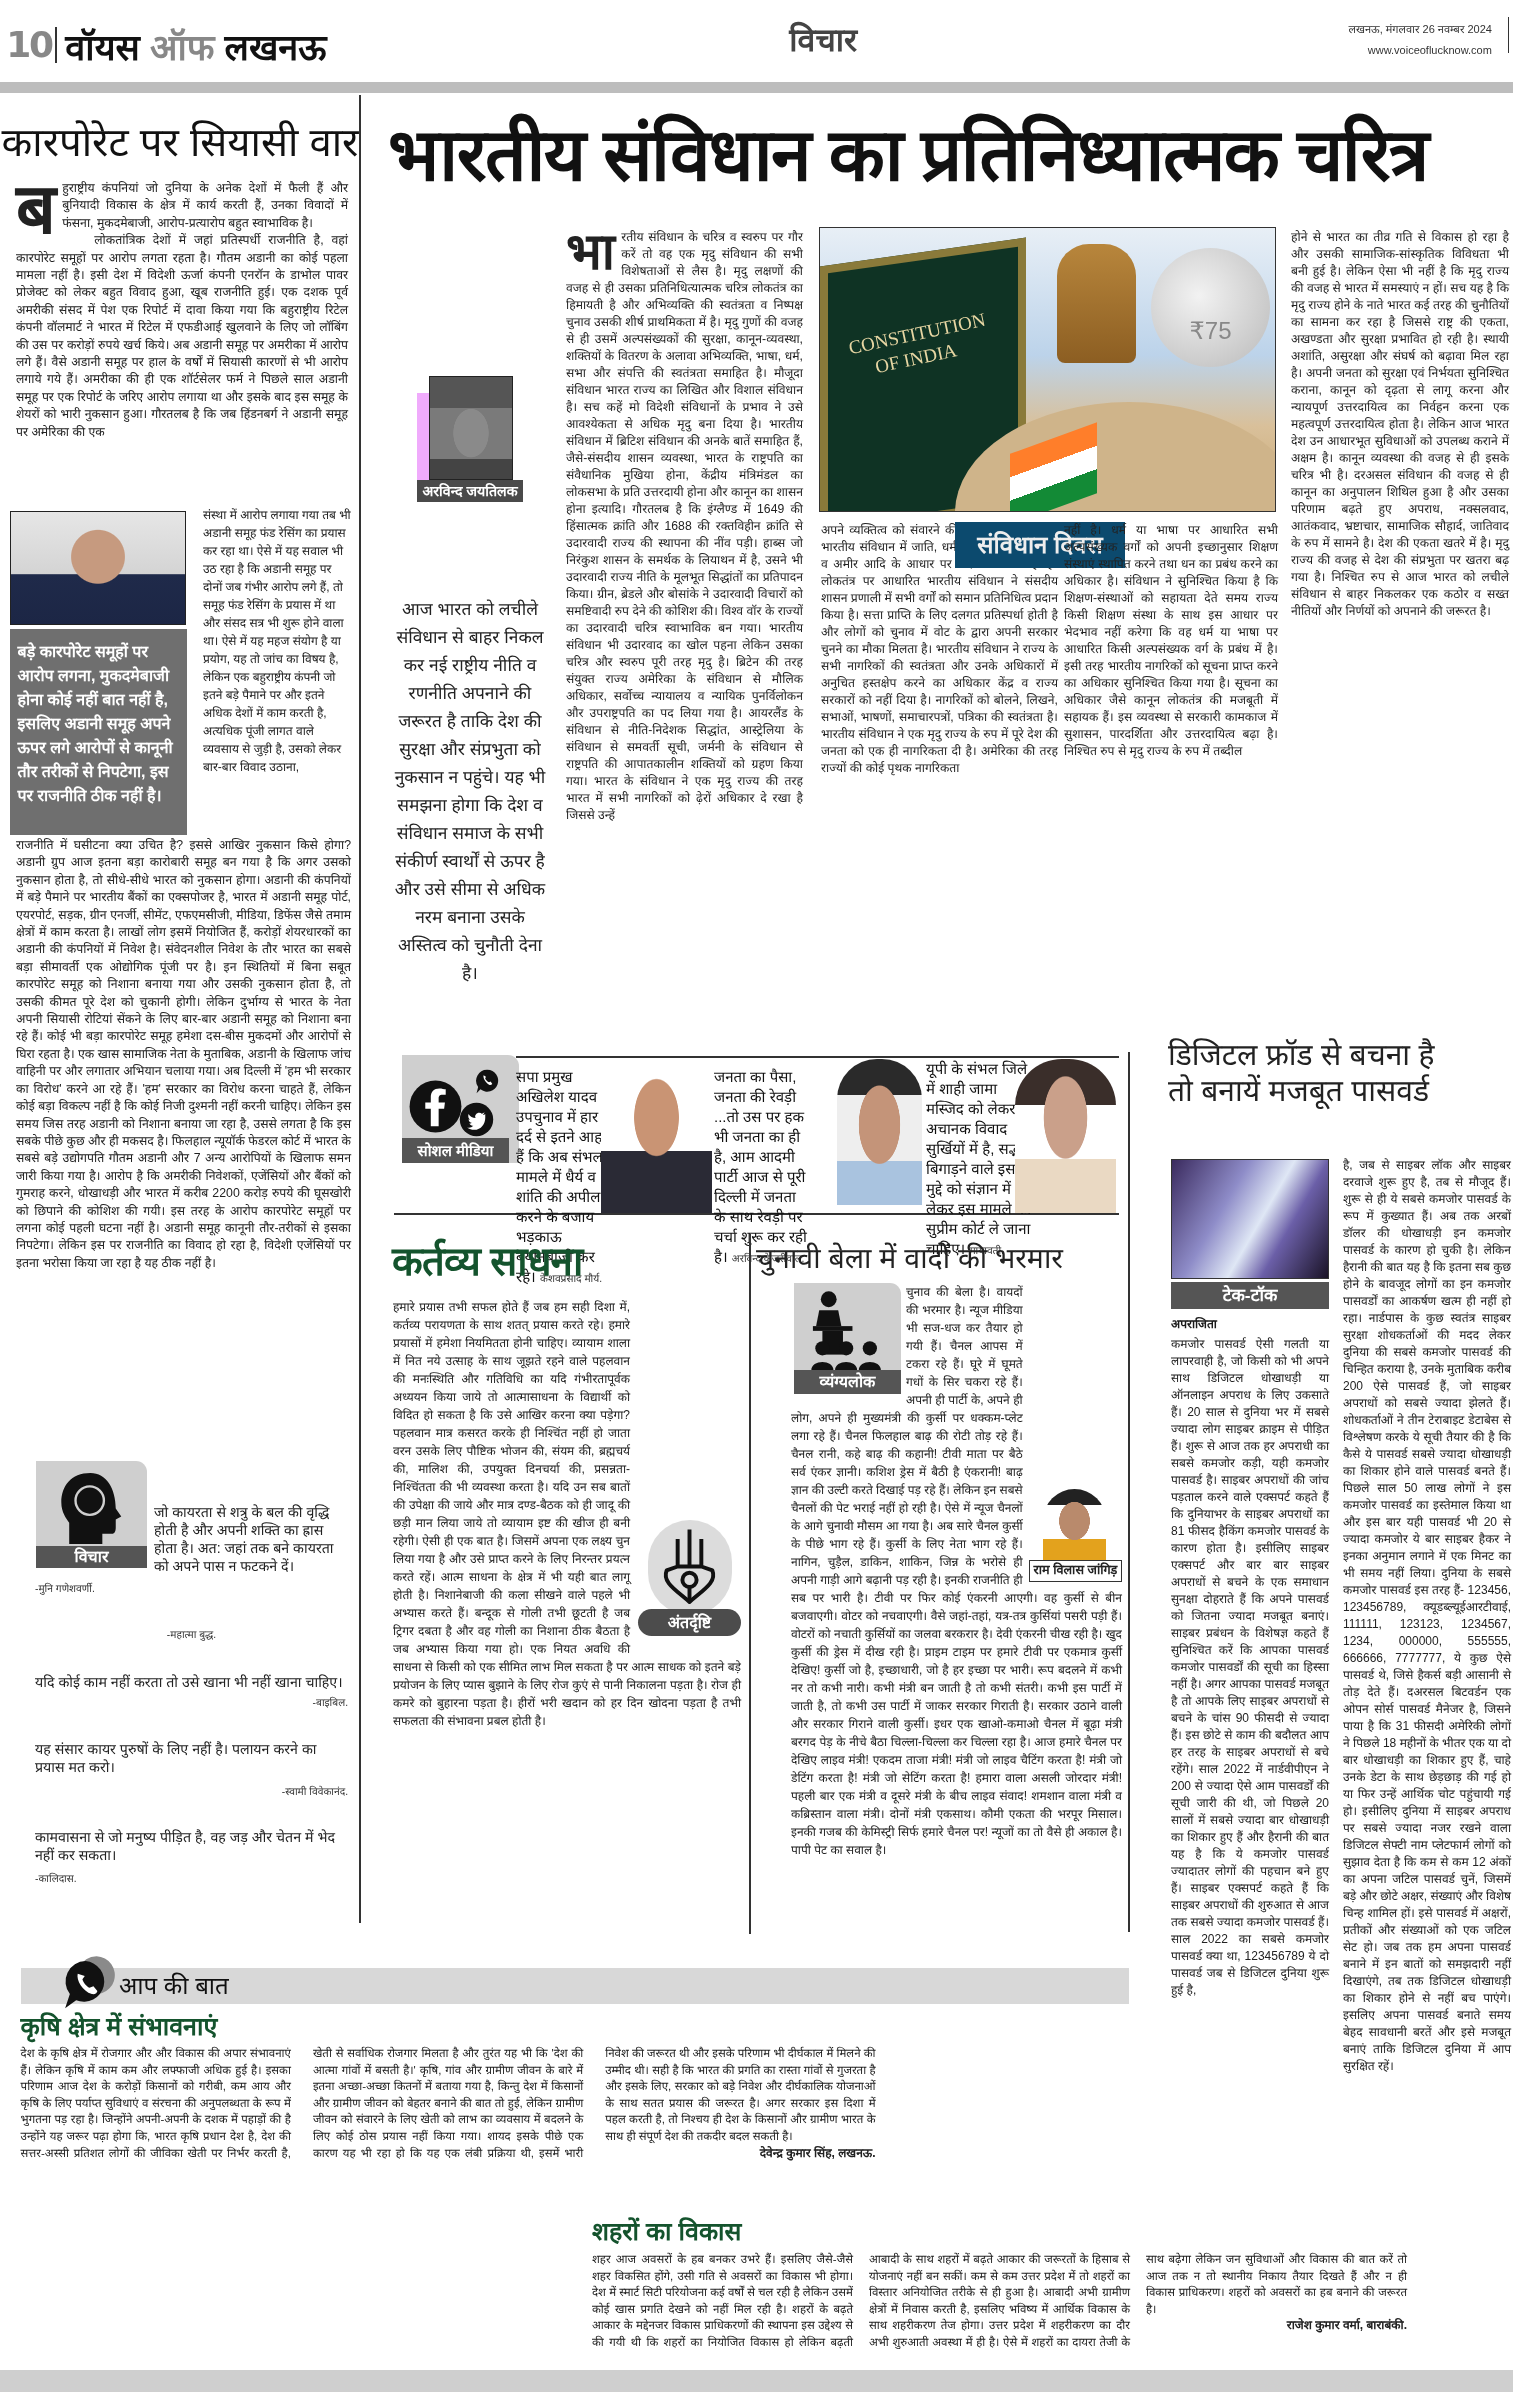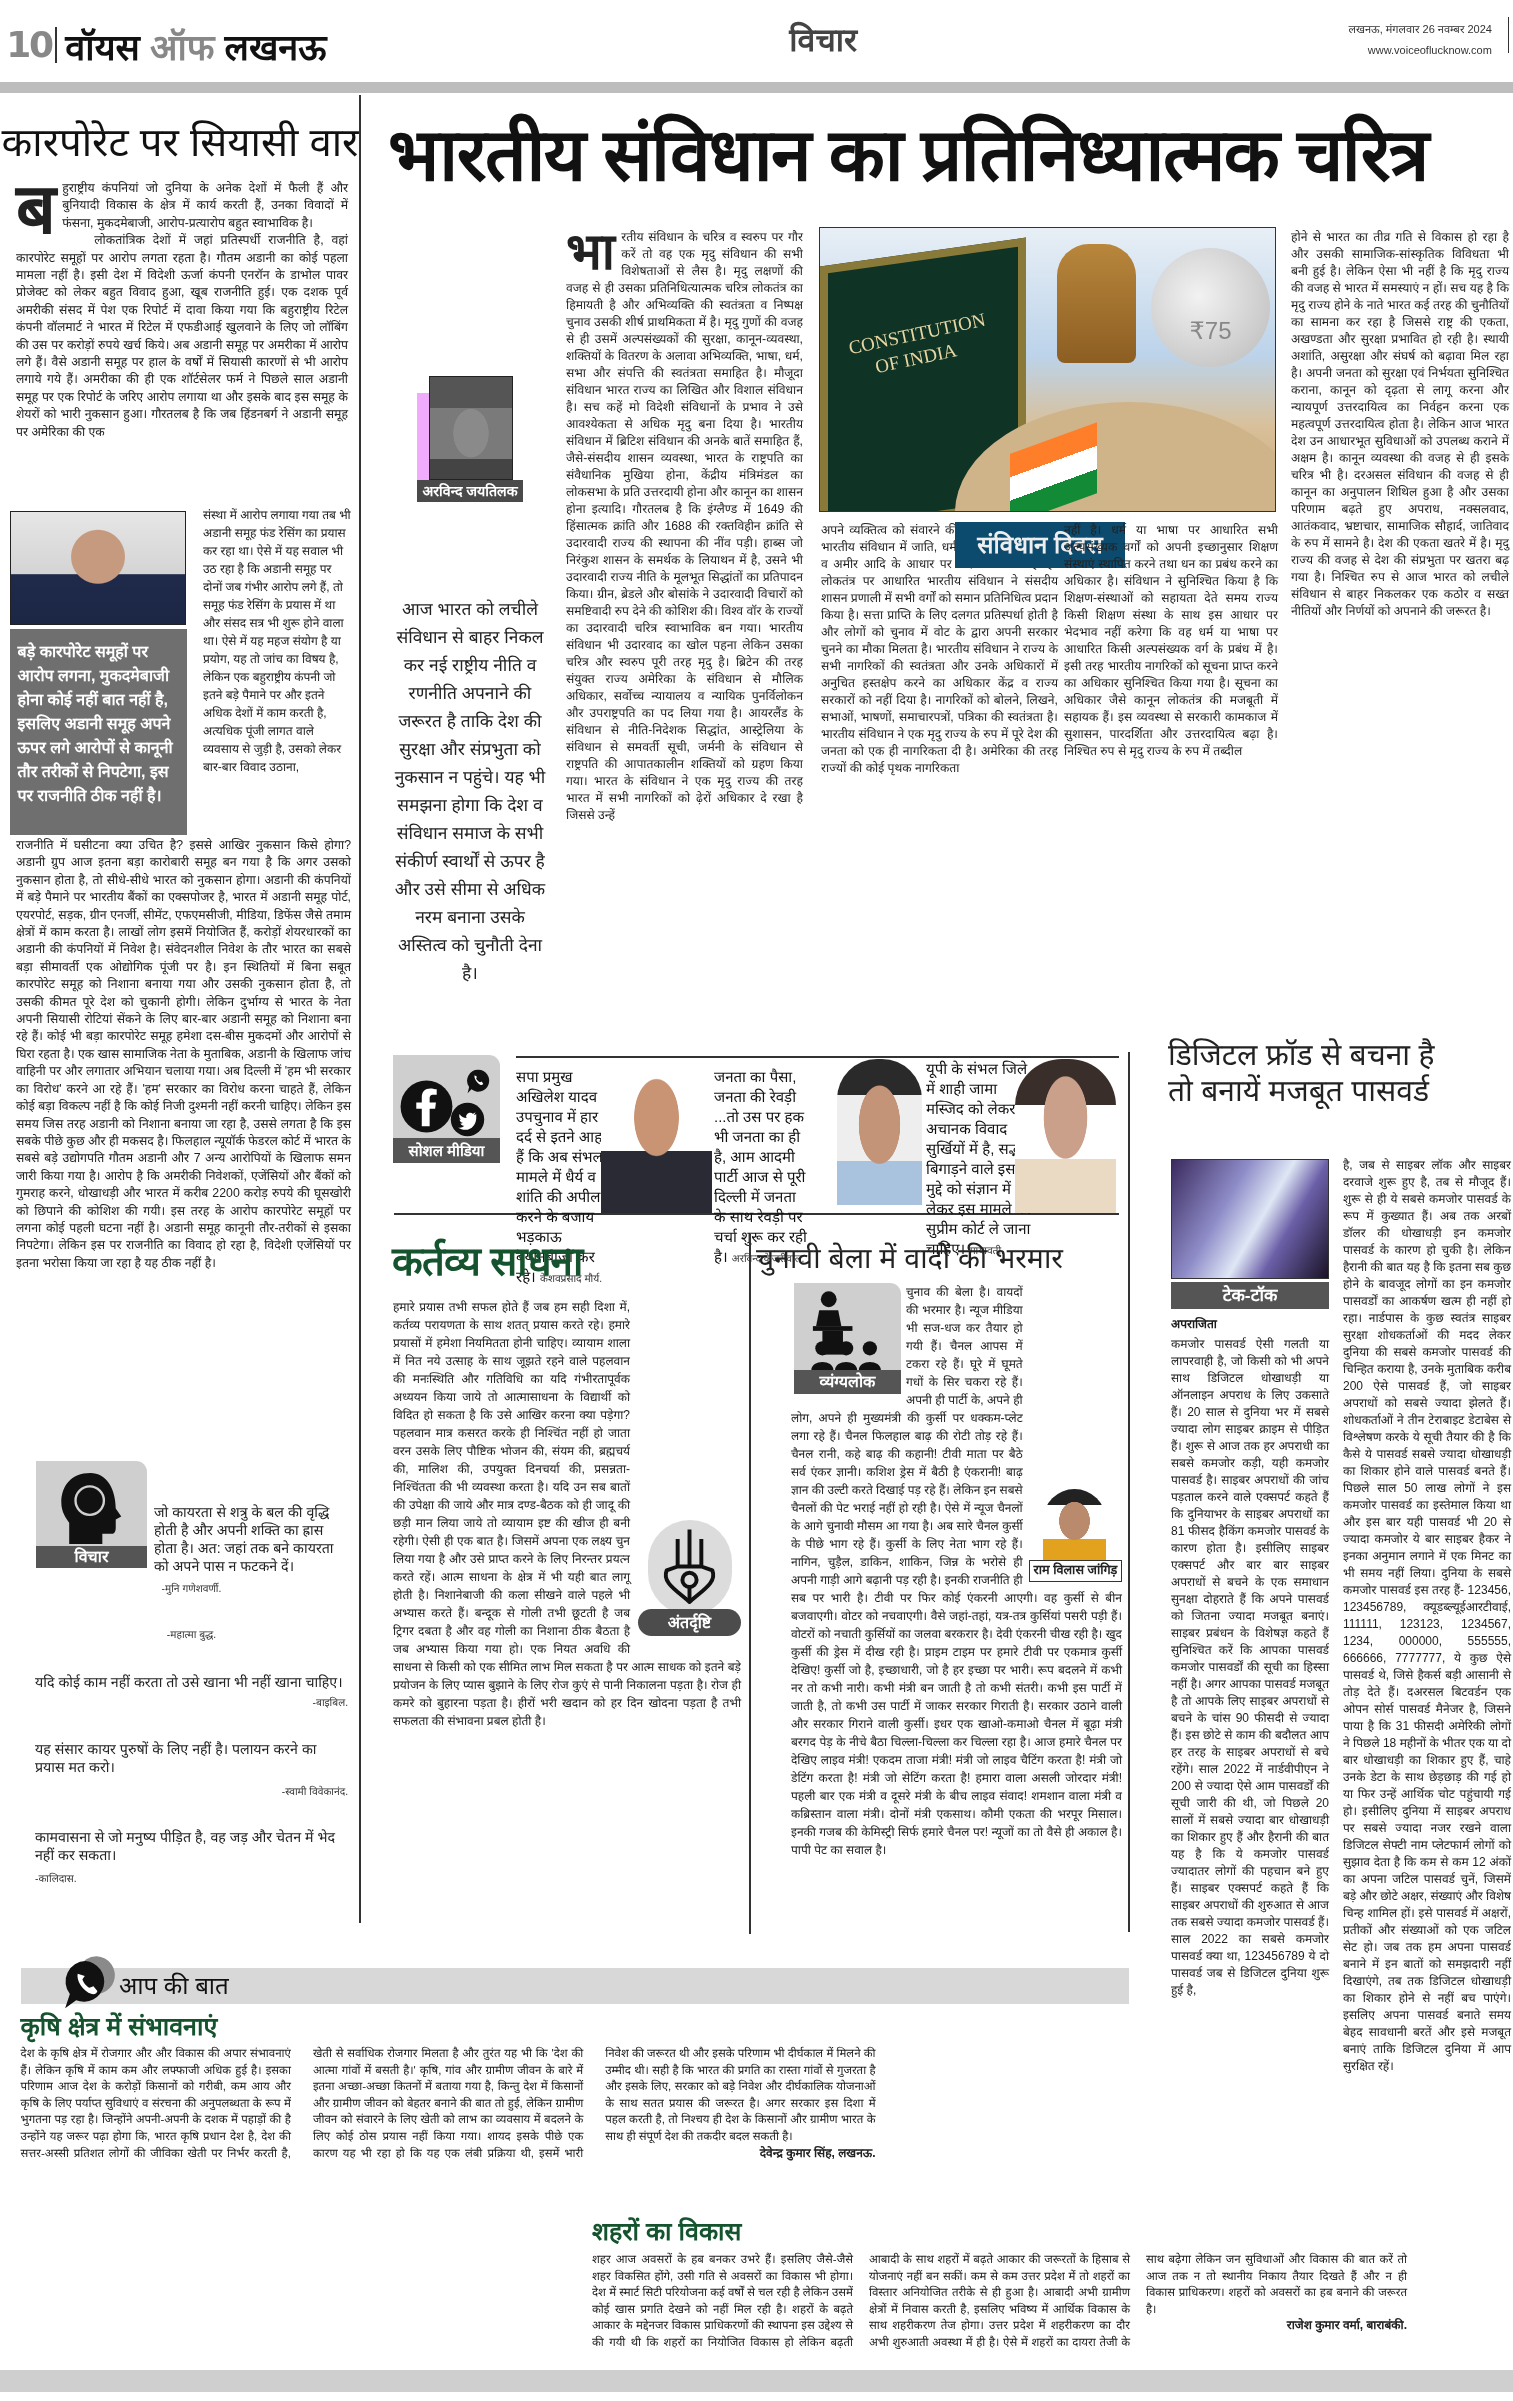--- a/index.html
+++ b/index.html
@@ -67,21 +67,21 @@
   <svg width="71" height="79" viewBox="0 0 90 100" style="position:absolute;left:19px;top:8px">
     <path d="M45 5 C20 5 8 22 8 42 C8 55 14 62 18 68 L18 95 L60 95 L60 82 L72 82 C76 82 77 78 77 74 L77 64 L84 60 L77 50 C77 25 65 5 45 5 Z" fill="#111"></path>
     <circle cx="44" cy="40" r="18" fill="none" stroke="#cfcfcf" stroke-width="3"></circle>
   </svg>
   <div class="abs label-pill" style="left:0;bottom:0;width:111px;height:22px;font-size:16px;line-height:22px;">विचार</div>
 </div>
 <div class="abs" style="left:35px;top:1503px;width:313px;font-size:14.2px;line-height:18px;color:#222;">
   <div style="margin-left:119px;">
     <div>जो कायरता से शत्रु के बल की वृद्धि होती है और अपनी शक्ति का ह्रास होता है। अत: जहां तक बने कायरता को अपने पास न फटकने दें।</div>
   </div>
-  <div class="attrib" style="text-align:center;margin:4.7px 0 28.5px;">-मुनि गणेशवर्णी.</div>
+  <div class="attrib" style="text-align:left;margin:4.7px 0 28.5px;">-मुनि गणेशवर्णी.</div>
   <div class="attrib" style="text-align:center;margin:8px 0 28.5px;">-महात्मा बुद्ध.</div>
   <div>यदि कोई काम नहीं करता तो उसे खाना भी नहीं खाना चाहिए।</div>
   <div class="attrib" style="text-align:right;margin:3.2px 0 28.5px;">-बाइबिल.</div>
   <div>यह संसार कायर पुरुषों के लिए नहीं है। पलायन करने का प्रयास मत करो।</div>
   <div class="attrib" style="text-align:right;margin:6.3px 0 27px;">-स्वामी विवेकानंद.</div>
   <div>कामवासना से जो मनुष्य पीड़ित है, वह जड़ और चेतन में भेद नहीं कर सकता।</div>
   <div class="attrib" style="text-align:left;margin:6.3px 0 0;">-कालिदास.</div>
 </div>
 
 <div class="abs big-head" style="left:388px;top:111px;width:1124px;white-space:nowrap;">भारतीय संविधान का प्रतिनिध्यात्मक चरित्र</div>
@@ -107,21 +107,21 @@
   <div style="position:absolute;left:331px;top:20px;width:119px;height:119px;border-radius:50%;background:radial-gradient(circle at 40% 40%,#f2f2f2,#b9b9b9);display:flex;align-items:flex-end;justify-content:center;padding-bottom:22px;font-size:24px;color:#888;">
     <span>₹75</span>
   </div>
 </div>
 
 <div class="abs txt" style="left:821px;top:522px;width:237px;font-size:12.2px;line-height:17px;">अपने व्यक्तित्व को संवारने की आजादी मिली हुई है। भारतीय संविधान में जाति, धर्म, रंग, लिंग, कुल, गरीब व अमीर आदि के आधार पर भेदभाव की मनाही है। लोकतंत्र पर आधारित भारतीय संविधान ने संसदीय शासन प्रणाली में सभी वर्गों को समान प्रतिनिधित्व प्रदान किया है। सत्ता प्राप्ति के लिए दलगत प्रतिस्पर्धा होती है और लोगों को चुनाव में वोट के द्वारा अपनी सरकार चुनने का मौका मिलता है। भारतीय संविधान ने राज्य के सभी नागरिकों की स्वतंत्रता और उनके अधिकारों में अनुचित हस्तक्षेप करने का अधिकार केंद्र व राज्य सरकारों को नहीं दिया है। नागरिकों को बोलने, लिखने, सभाओं, भाषणों, समाचारपत्रों, पत्रिका की स्वतंत्रता है। भारतीय संविधान ने एक मृदु राज्य के रुप में पूरे देश की जनता को एक ही नागरिकता दी है। अमेरिका की तरह राज्यों की कोई पृथक नागरिकता</div>
 <div class="abs" style="left:955px;top:522px;width:170px;height:46px;background:#0c4a6e;color:#eee;font-size:24px;line-height:46px;text-align:center;font-weight:bold;">संविधान दिवस</div>
 <div class="abs txt" style="left:1064px;top:522px;width:214px;font-size:12.2px;line-height:17px;">नहीं है। धर्म या भाषा पर आधारित सभी अल्पसंख्यक वर्गों को अपनी इच्छानुसार शिक्षण संस्थाएं स्थापित करने तथा धन का प्रबंध करने का अधिकार है। संविधान ने सुनिश्चित किया है कि शिक्षण-संस्थाओं को सहायता देते समय राज्य किसी शिक्षण संस्था के साथ इस आधार पर भेदभाव नहीं करेगा कि वह धर्म या भाषा पर आधारित किसी अल्पसंख्यक वर्ग के प्रबंध में है। इसी तरह भारतीय नागरिकों को सूचना प्राप्त करने का अधिकार सुनिश्चित किया गया है। सूचना का अधिकार जैसे कानून लोकतंत्र की मजबूती में सहायक हैं। इस व्यवस्था से सरकारी कामकाज में सुशासन, पारदर्शिता और उत्तरदायित्व बढ़ा है। निश्चित रुप से मृदु राज्य के रुप में तब्दील</div>
 <div class="abs txt" style="left:1291px;top:229px;width:218px;font-size:12.2px;line-height:17px;">होने से भारत का तीव्र गति से विकास हो रहा है और उसकी सामाजिक-सांस्कृतिक विविधता भी बनी हुई है। लेकिन ऐसा भी नहीं है कि मृदु राज्य की वजह से भारत में समस्याएं न हों। सच यह है कि मृदु राज्य होने के नाते भारत कई तरह की चुनौतियों का सामना कर रहा है जिससे राष्ट्र की एकता, अखण्डता और सुरक्षा प्रभावित हो रही है। स्थायी अशांति, असुरक्षा और संघर्ष को बढ़ावा मिल रहा है। अपनी जनता को सुरक्षा एवं निर्भयता सुनिश्चित कराना, कानून को दृढ़ता से लागू करना और न्यायपूर्ण उत्तरदायित्व का निर्वहन करना एक महत्वपूर्ण उत्तरदायित्व होता है। लेकिन आज भारत देश उन आधारभूत सुविधाओं को उपलब्ध कराने में अक्षम है। कानून व्यवस्था की वजह से ही इसके चरित्र भी है। दरअसल संविधान की वजह से ही कानून का अनुपालन शिथिल हुआ है और उसका परिणाम बढ़ते हुए अपराध, नक्सलवाद, आतंकवाद, भ्रष्टाचार, सामाजिक सौहार्द, जातिवाद के रुप में सामने है। देश की एकता खतरे में है। मृदु राज्य की वजह से देश की संप्रभुता पर खतरा बढ़ गया है। निश्चित रुप से आज भारत को लचीले संविधान से बाहर निकलकर एक कठोर व सख्त नीतियों और निर्णयों को अपनाने की जरूरत है।</div>
 
-<div class="abs icon-tile" style="left:393px;top:1055px;width:107px;height:108px;">
+<div class="abs icon-tile" style="left:402px;top:1055px;width:117px;height:108px;">
   <svg width="55" height="55" viewBox="0 0 70 70" style="position:absolute;left:6.3px;top:24px">
     <circle cx="35" cy="35" r="33" fill="#111"></circle>
     <path d="M39 60 V38 H46 L47 30 H39 V25 C39 22 40 20 44 20 H48 V13 C46 13 43 12 40 12 C33 12 29 16 29 23 V30 H22 V38 H29 V60 Z" fill="#fff"></path>
   </svg>
   <svg width="25" height="27" viewBox="0 0 32 34" style="position:absolute;left:73px;top:12.7px">
     <path d="M16 2 A14 14 0 1 1 7 27 L2 32 L4 24 A14 14 0 0 1 16 2Z" fill="#111"></path>
     <path d="M11 9 C10 12 13 18 18 21 C20 22 22 21 22 20 L20 17 L18 18 C16 17 14 15 13 13 L14 11 Z" fill="#fff"></path>
   </svg>
   <svg width="35" height="35" viewBox="0 0 44 44" style="position:absolute;left:57px;top:47px">
     <circle cx="22" cy="22" r="21" fill="#111"></circle>

